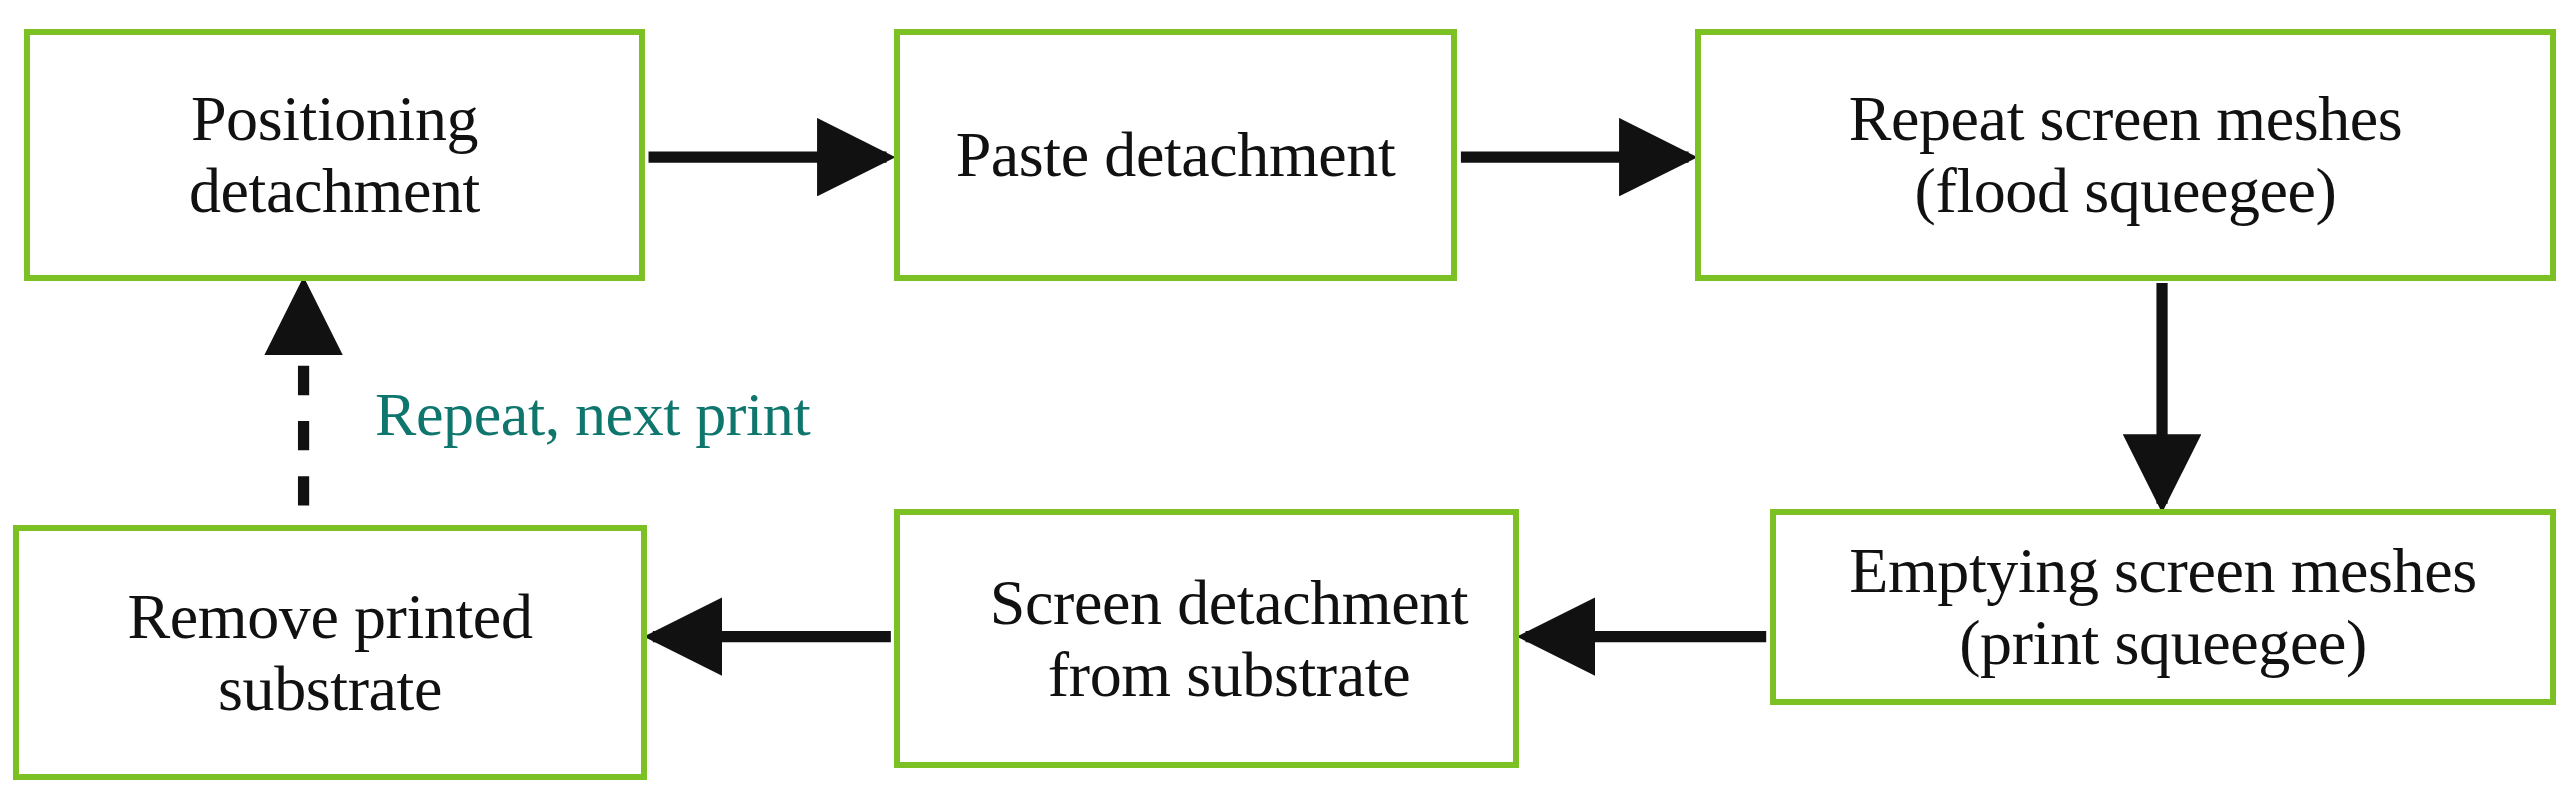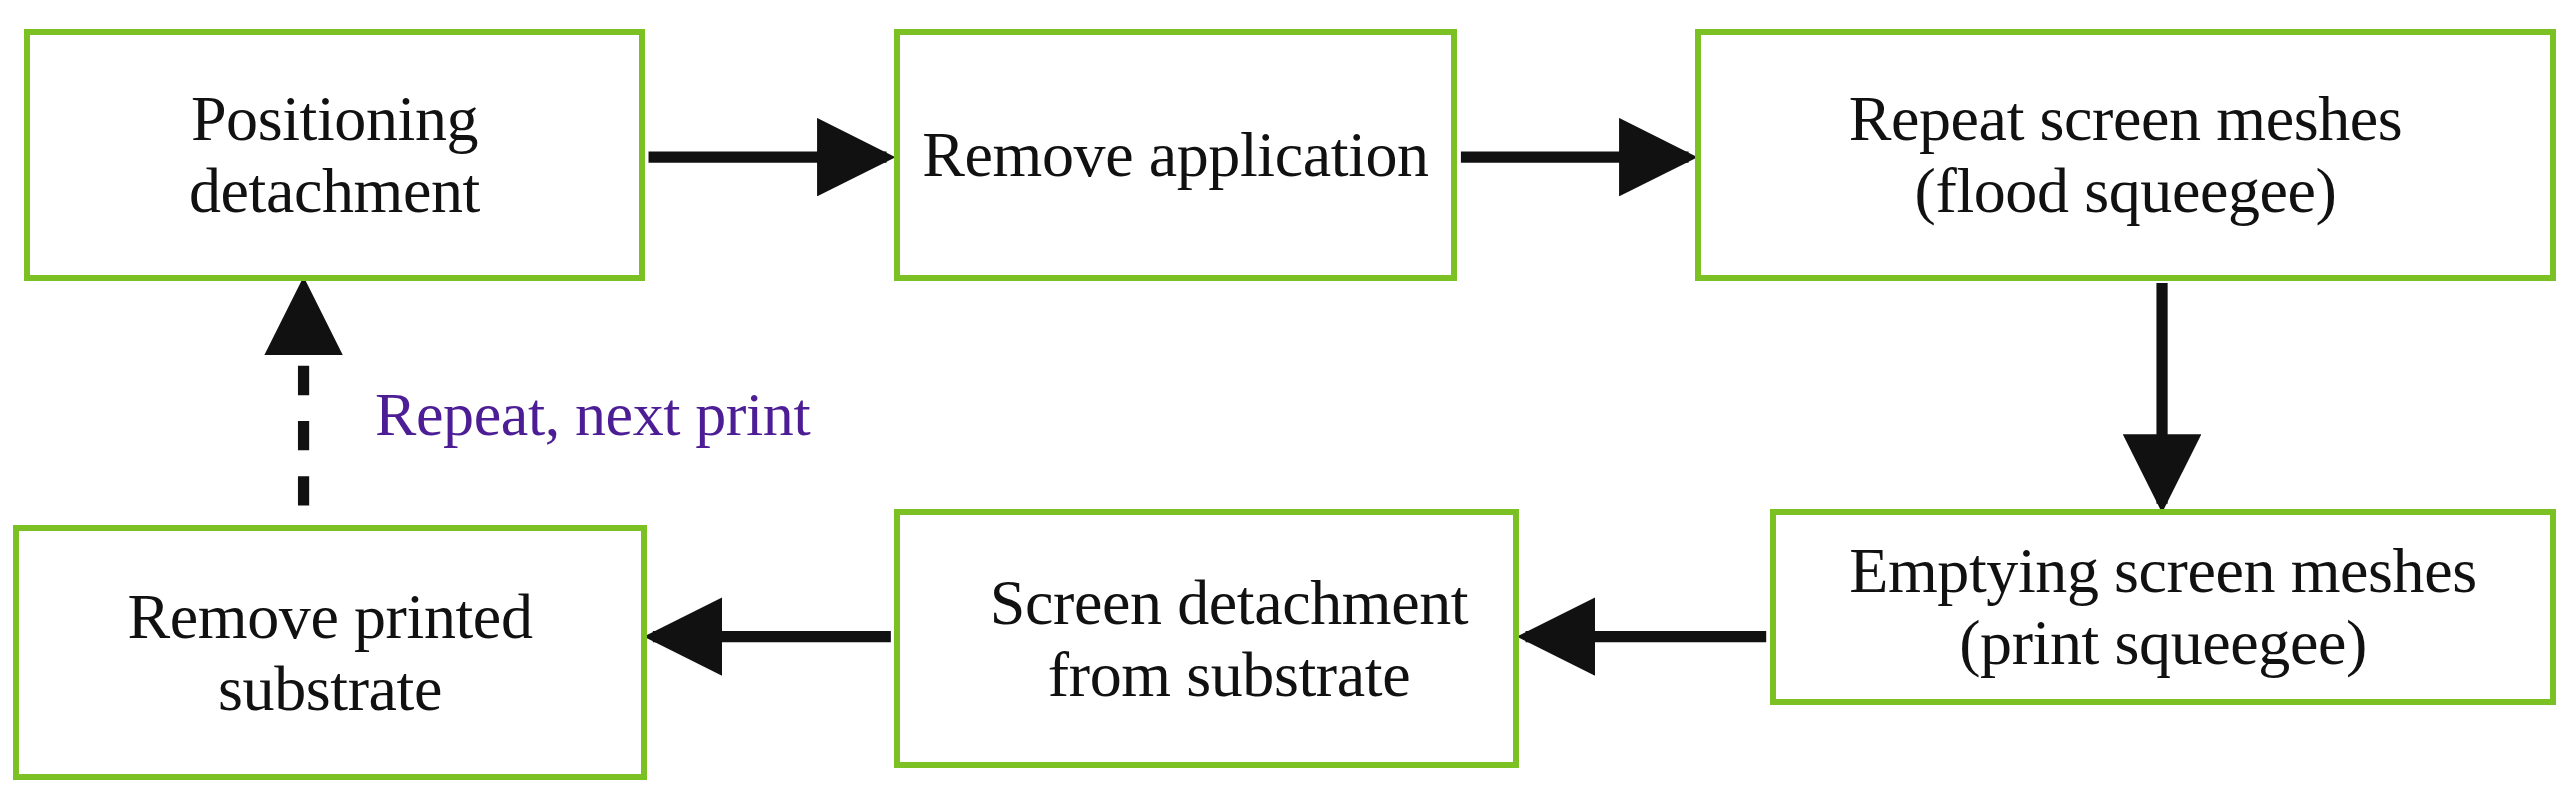--- a/index.html
+++ b/index.html
@@ -33,21 +33,21 @@
     line-height: 1.12;
     color: #111111;
     letter-spacing: -0.4px;
     white-space: pre-line;
     padding: 0 8.6px;
   }
   .edge-label {
     position: absolute;
     font-family: "Liberation Serif", "DejaVu Serif", serif;
     font-size: 62px;
-    color: #4c1d95;
+    color: #0f766e;
     white-space: nowrap;
     letter-spacing: -0.4px;
   }
   svg.edges {
     position: absolute;
     left: 0;
     top: 0;
     width: 2576px;
     height: 786px;
     pointer-events: none;
@@ -80,21 +80,21 @@
 
     <line x1="352" y1="586" x2="352" y2="331" stroke="#111111" stroke-width="13" stroke-dasharray="34 30" marker-end="url(#arrowhead-dashed)"></line>
   </svg>
 
   <div class="node" style="left: 24px; top: 28.5px; width: 621px; height: 252px; border-color: rgb(124, 193, 36);">
     <span class="node-label">Positioning
 detachment</span>
   </div>
 
   <div class="node" style="left: 894px; top: 28.5px; width: 563px; height: 252px; border-color: rgb(124, 193, 36);">
-    <span class="node-label">Remove application</span>
+    <span class="node-label">Paste detachment</span>
   </div>
 
   <div class="node" style="left: 1695px; top: 28.5px; width: 861px; height: 252px; border-color: rgb(124, 193, 36);">
     <span class="node-label">Repeat screen meshes
 (flood squeegee)</span>
   </div>
 
   <div class="node" style="left: 13px; top: 525px; width: 634px; height: 255px; border-color: rgb(124, 193, 36);">
     <span class="node-label">Remove printed
 substrate</span>

